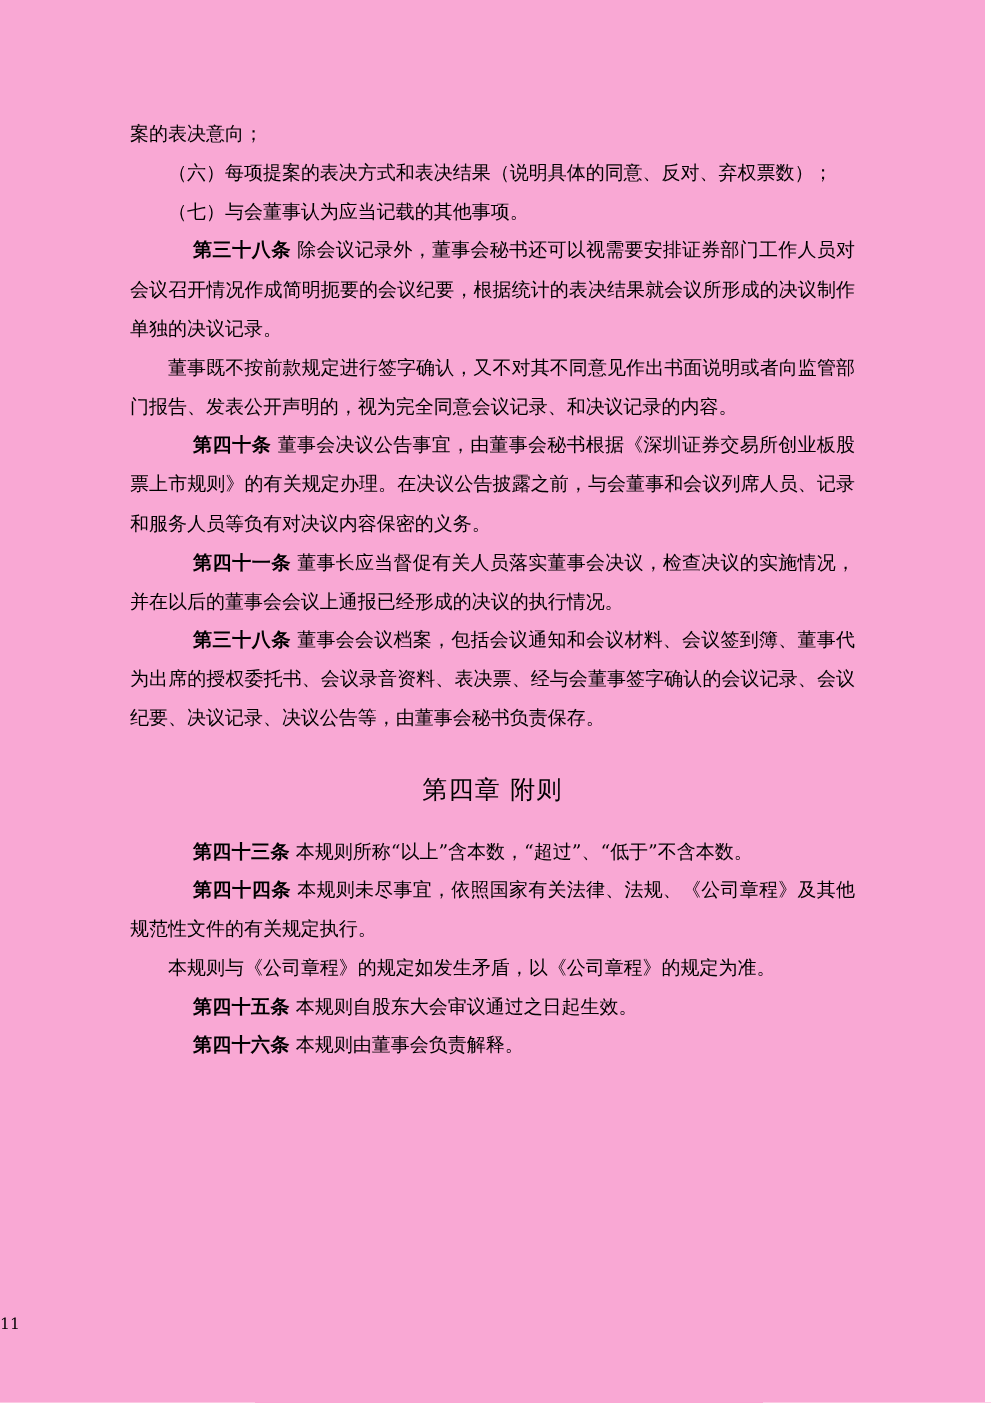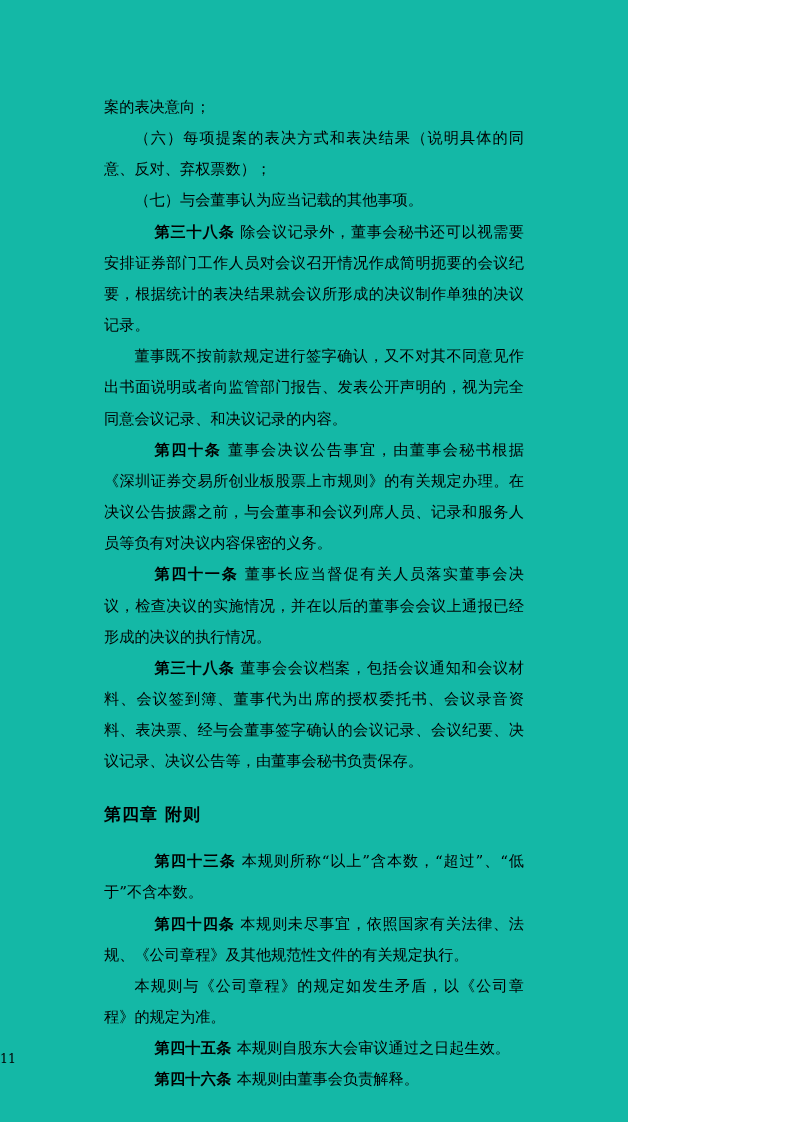--- a/index.html
+++ b/index.html
@@ -8,25 +8,25 @@
   }
   body {
     width: 793px;
     height: 1122px;
     background: #ffffff;
     font-family: "DejaVu Serif", "Liberation Serif", serif;
     color: #000000;
   }
   .page {
     position: relative;
-    width: 628px;
+    width: 788px;
     height: 1122px;
     box-sizing: border-box;
     padding: 92px 104px 40px 104px;
-    background: #14b8a6;
+    background: #f9a8d4;
   }
   .doc-body {
     font-size: 15.2px;
     line-height: 2.05;
     text-align: justify;
     text-justify: inter-ideograph;
   }
   .para {
     margin: 0;
     text-indent: 0;
@@ -36,22 +36,23 @@
   }
   .para.noindent {
     text-indent: 0;
   }
   .art-num {
     font-weight: bold;
     letter-spacing: 0.3px;
     margin-left: 20px;
   }
   .chapter-heading {
-    font-weight: bold;
-    font-size: 17px;
+    text-align: center;
+    font-weight: normal;
+    font-size: 20px;
     margin: 20px 0 14px 0;
     letter-spacing: 1px;
   }
   .page-number {
     position: absolute;
     left: 0;
     right: 0;
     bottom: 56px;
     text-align: left;
     font-size: 12.5px;

